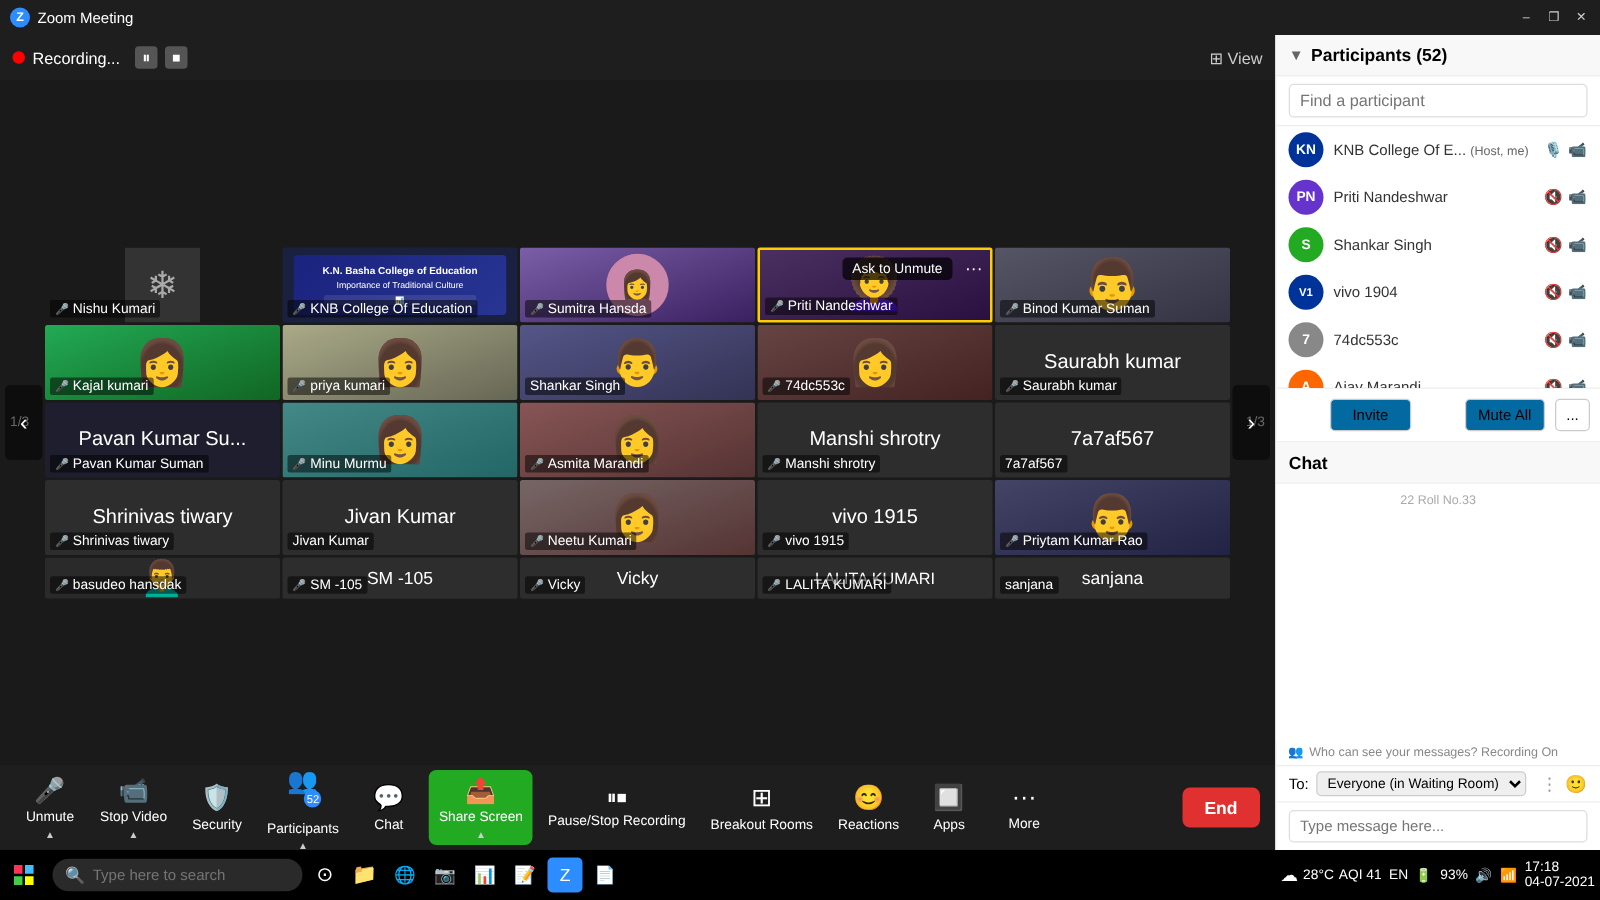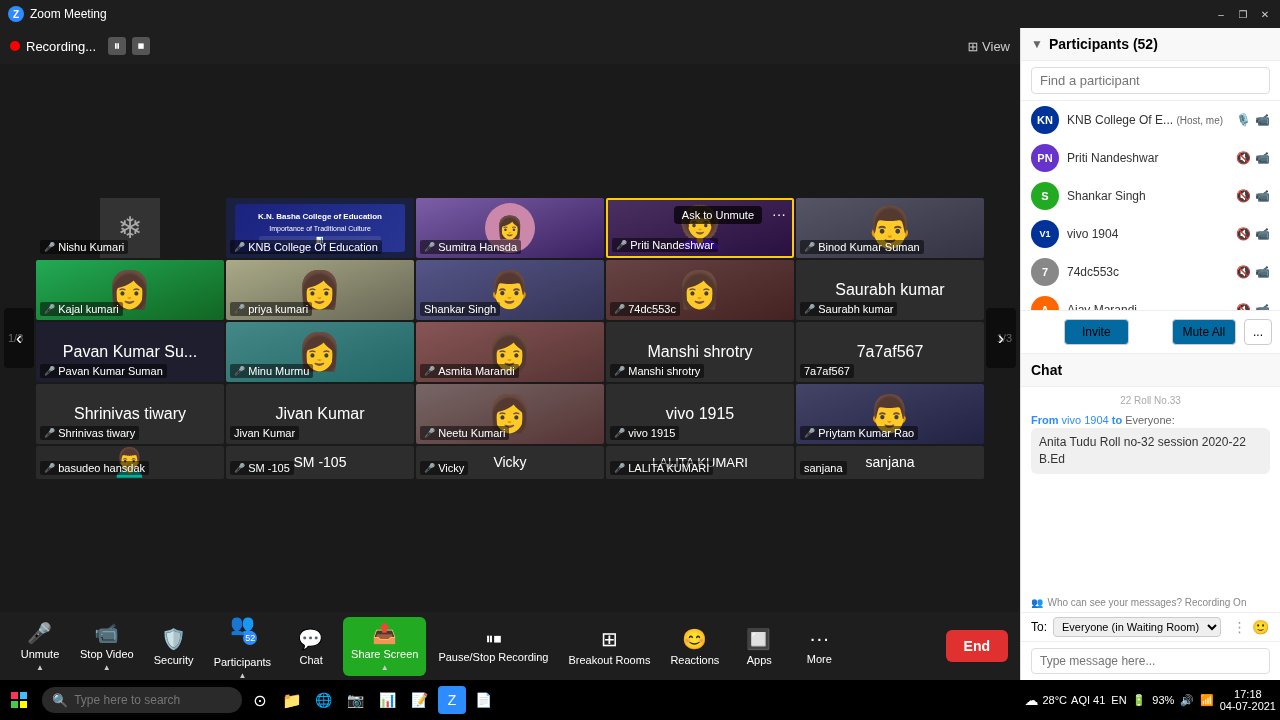--- a/index.html
+++ b/index.html
@@ -306,21 +306,21 @@
     }
     .taskbar-start { width: 30px; height: 30px; display: flex; align-items: center; justify-content: center; cursor: pointer; }
     .taskbar-icons { display: flex; gap: 4px; margin-left: 4px; }
     .taskbar-icon { width: 28px; height: 28px; display: flex; align-items: center; justify-content: center; cursor: pointer; font-size: 16px; color: #fff; }
     .taskbar-search { flex: 0 0 200px; background: #2a2a2a; border-radius: 20px; height: 26px; display: flex; align-items: center; padding: 0 10px; margin-left: 8px; }
     .taskbar-search input { background: transparent; border: none; outline: none; color: #ccc; font-size: 12px; width: 100%; }
     .taskbar-center { flex: 1; }
     .taskbar-right { display: flex; align-items: center; gap: 6px; color: #fff; font-size: 11px; }
     .sys-tray { display: flex; align-items: center; gap: 4px; }
     .sys-icon { font-size: 14px; cursor: pointer; }
-    .date-display { display: flex; flex-direction: column; align-items: center; }
+    .date-display { display: flex; flex-direction: column; align-items: flex-start; }
 
     
     .p-avatar.green { background: #22aa22; }
     .p-avatar.orange { background: #ff6600; }
     .p-avatar.purple { background: #6633cc; }
     .p-avatar.blue-dark { background: #003399; }
     .p-avatar.gray { background: #888; }
     .p-avatar.knb { background: #003399; }
 
     .presentation-img {
@@ -748,24 +748,20 @@
       <button class="p-more-btn">...</button>
     </div>
 
     <div id="chat-section">
       <div id="chat-header">Chat</div>
       <div id="chat-messages">
 
         <div style="text-align:center;color:#aaa;font-size:10px;margin-bottom:8px;">22 Roll No.33</div>
 
 
-        <div class="chat-msg">
-          <div class="from">From <span style="color:#2d8cff;">vivo 1904</span> to <span style="color:#666;">Everyone:</span></div>
-          <div class="bubble">Anita Tudu Roll no-32 session 2020-22 B.Ed</div>
-        </div>
       </div>
 
       <div id="chat-privacy">
         <span>👥</span>
         <span>Who can see your messages? Recording On</span>
       </div>
 
       <div id="chat-to">
         <span>To:</span>
         <select>

